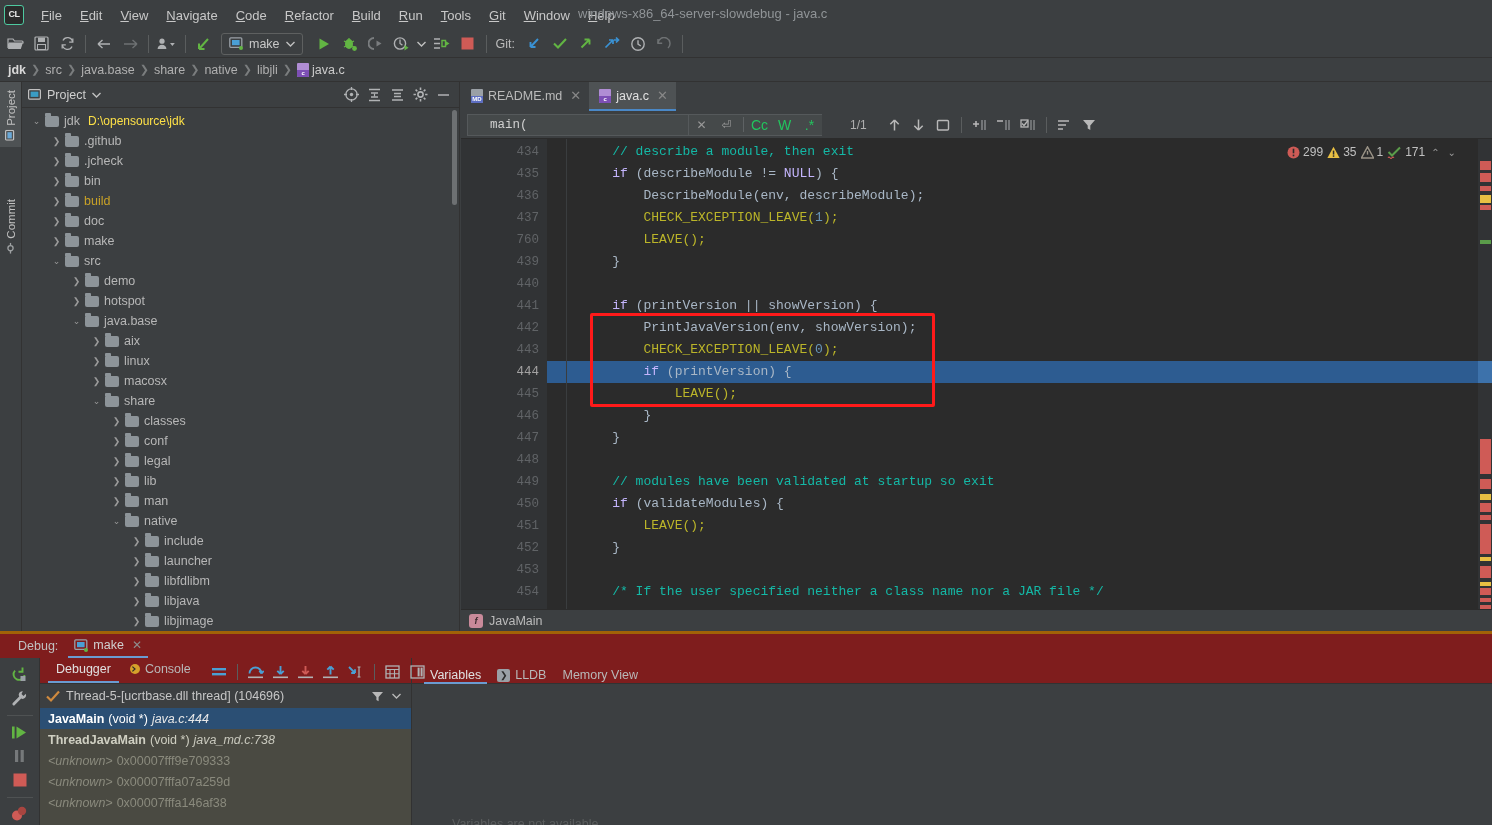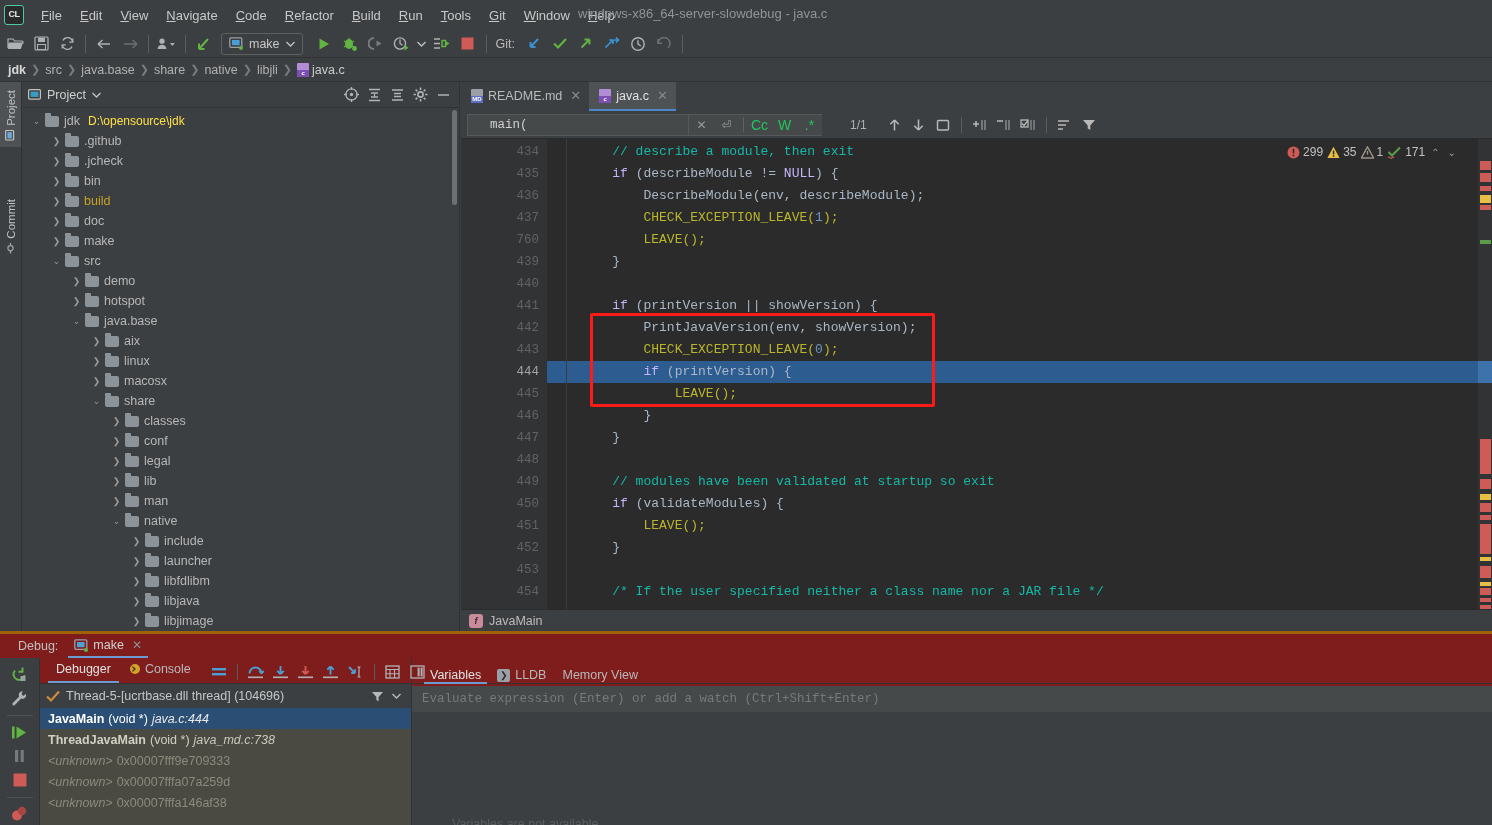--- a/index.html
+++ b/index.html
@@ -1094,23 +1094,20 @@
             <span>Variables</span>
           </div>
           <div class="vtab">
             <span class="lldb-ic">❯</span>
             <span>LLDB</span>
           </div>
           <div class="vtab">
             <span>Memory View</span>
           </div>
         </div>
-        <div class="eval">
-          <span>Evaluate expression (Enter) or add a watch (Ctrl+Shift+Enter)</span>
-        </div>
         <div class="var-body">
           <span class="var-ghost">Variables are not available</span>
         </div>
       </div>
     </div>
   </div>
 
 </div>
 
 </body></html>

